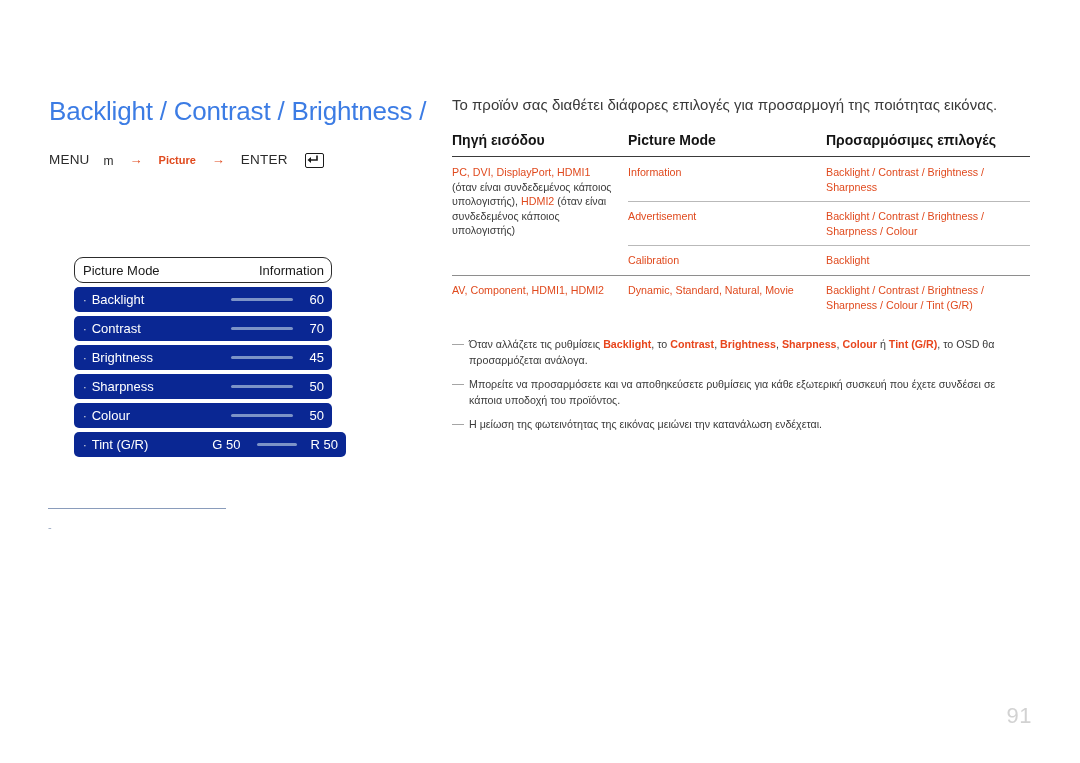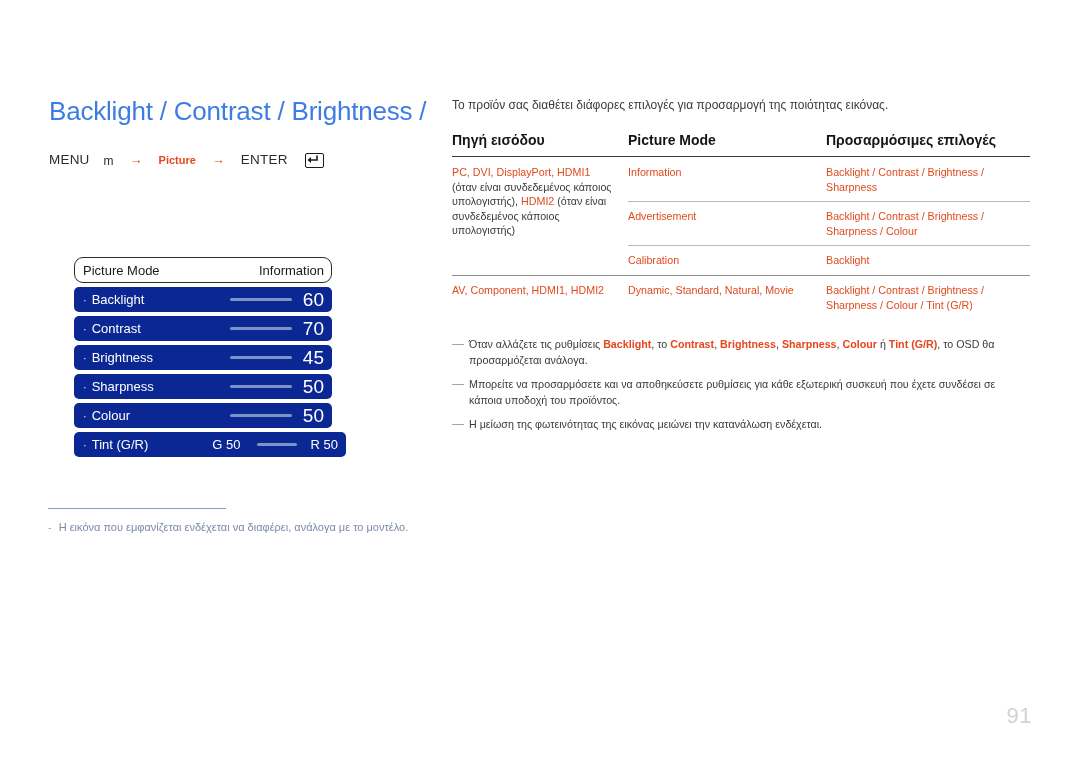--- a/index.html
+++ b/index.html
@@ -113,21 +113,21 @@
   .osd-row .slider {
     width: 62px;
     height: 3px;
     background: #7c93c7;
     border-radius: 2px;
     margin-right: 11px;
   }
   .osd-row .value {
     min-width: 20px;
     text-align: right;
-    font-size: 19px;
+    font-size: 13px;
   }
   
   #osd-row-tint {
     width: 272px;
   }
   #osd-row-tint .g-val { margin-right: 0; font-size: 13px; }
   #osd-row-tint .slider { width: 40px; margin: 0 14px 0 16px; }
   #osd-row-tint .r-val { font-size: 13px; }
 
   
@@ -152,21 +152,21 @@
   #footnote-text .dash { color: #9aa8c2; }
 
   
   #right-col {
     position: absolute;
     left: 452px;
     top: 97px;
     width: 578px;
   }
   #intro-text {
-    font-size: 12px;
+    font-size: 15px;
     color: #3a3a3a;
     line-height: 16px;
     margin-bottom: 19px;
   }
 
   
   table.spec {
     width: 100%;
     border-collapse: collapse;
     table-layout: fixed;
@@ -311,21 +311,20 @@
     <span class="g-val">G 50</span>
     <span class="slider"></span>
     <span class="r-val">R 50</span>
   </div>
 </div>
 
 <div id="footnote-wrap">
   <div id="footnote-rule"></div>
   <div id="footnote-text">
     <span class="dash">-</span>
-    <span>Η εικόνα που εμφανίζεται ενδέχεται να διαφέρει, ανάλογα με το μοντέλο.</span>
   </div>
 </div>
 
 <div id="right-col">
   <div id="intro-text">Το προϊόν σας διαθέτει διάφορες επιλογές για προσαρμογή της ποιότητας εικόνας.</div>
 
   <table class="spec">
     <colgroup>
         <col class="c1">
         <col class="c2">

